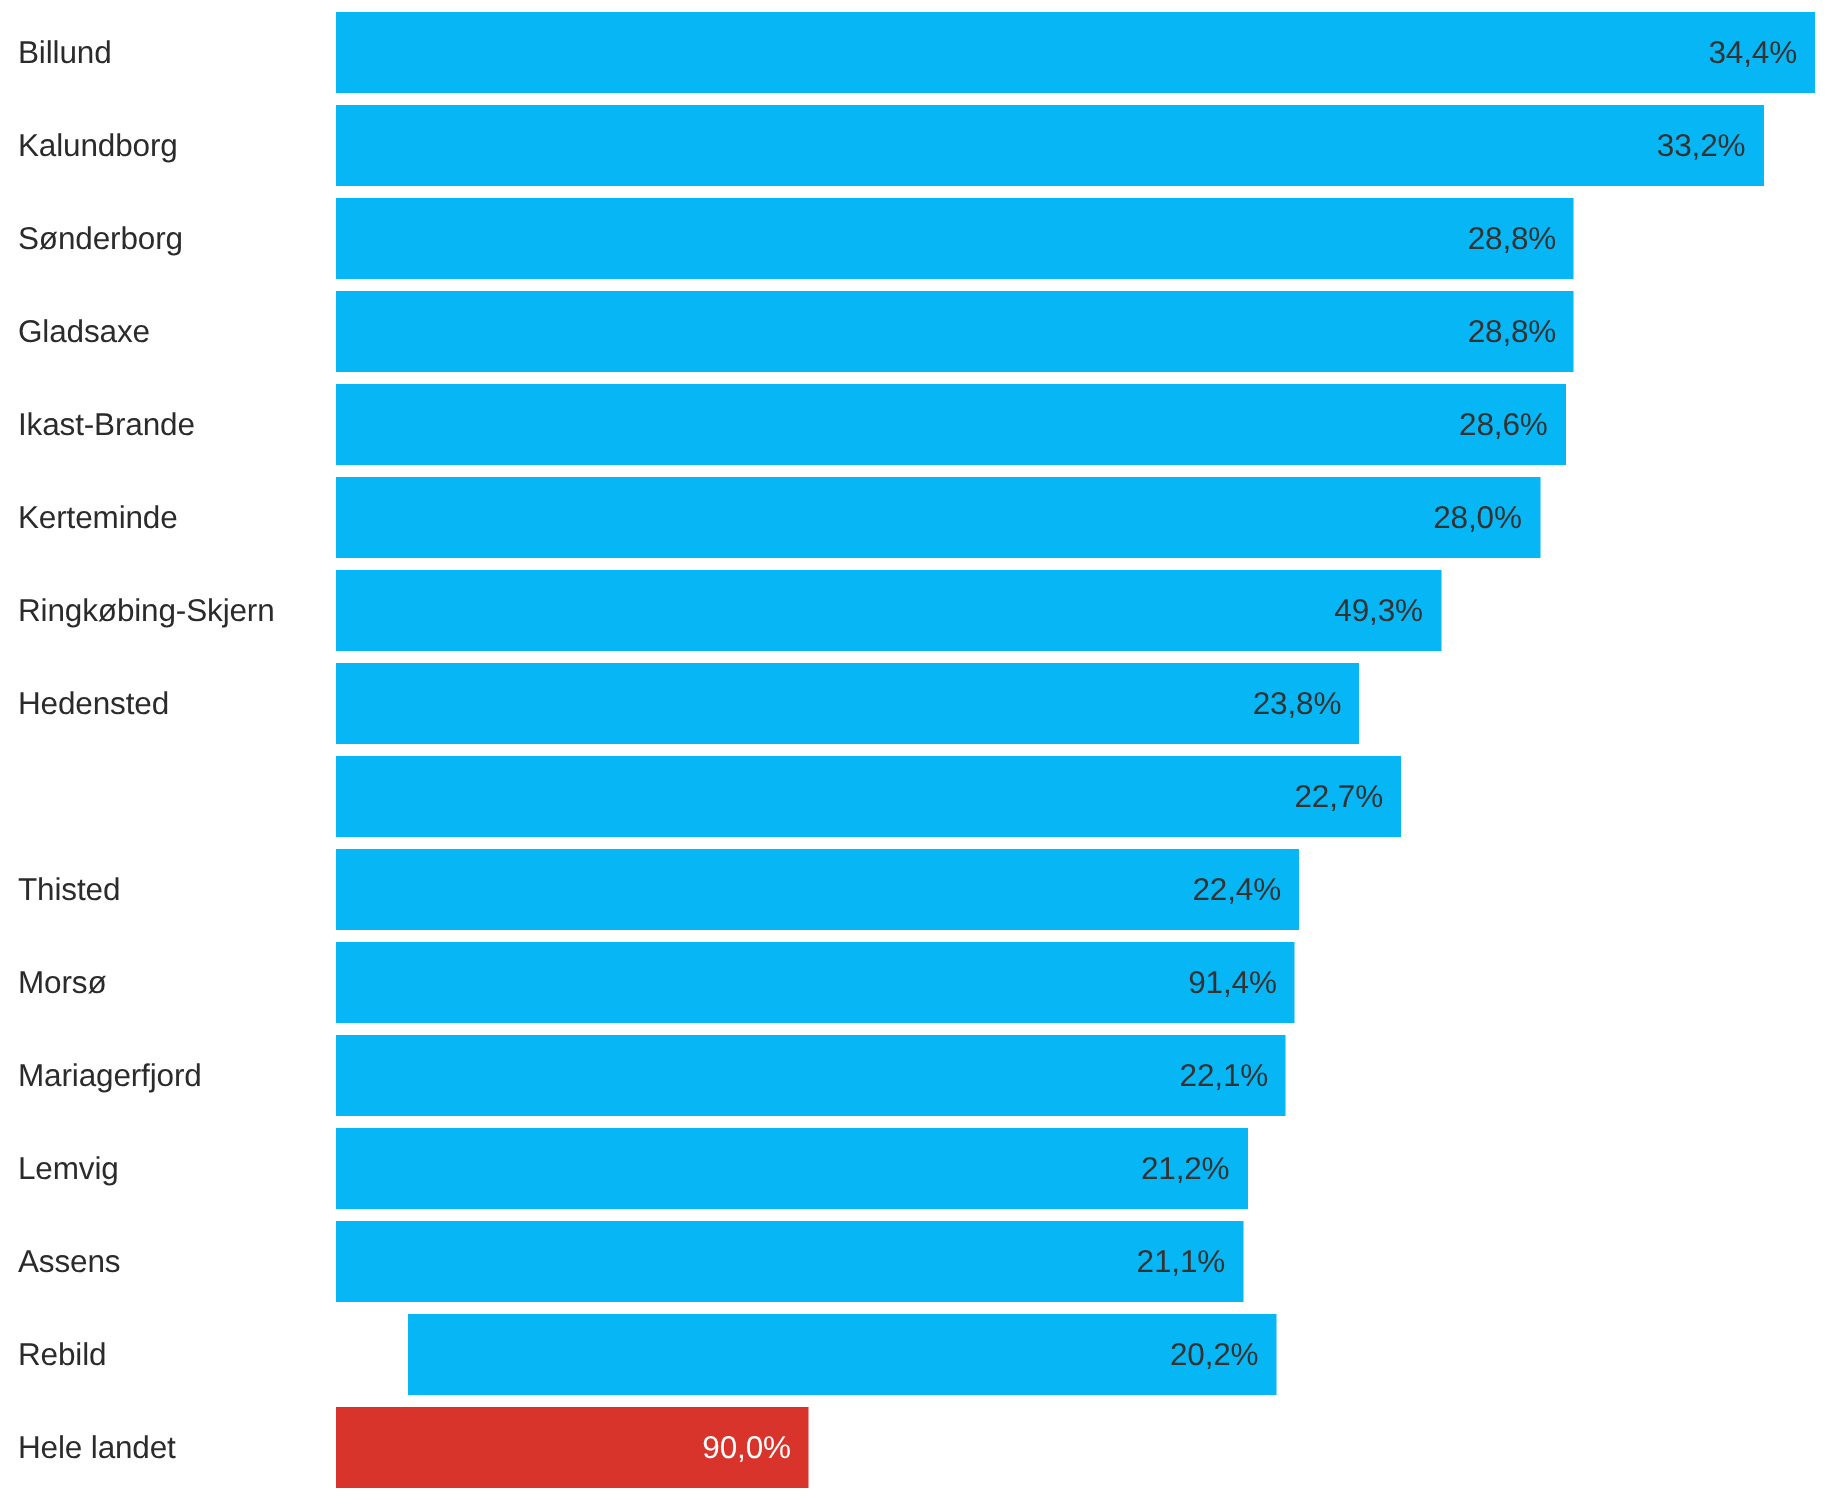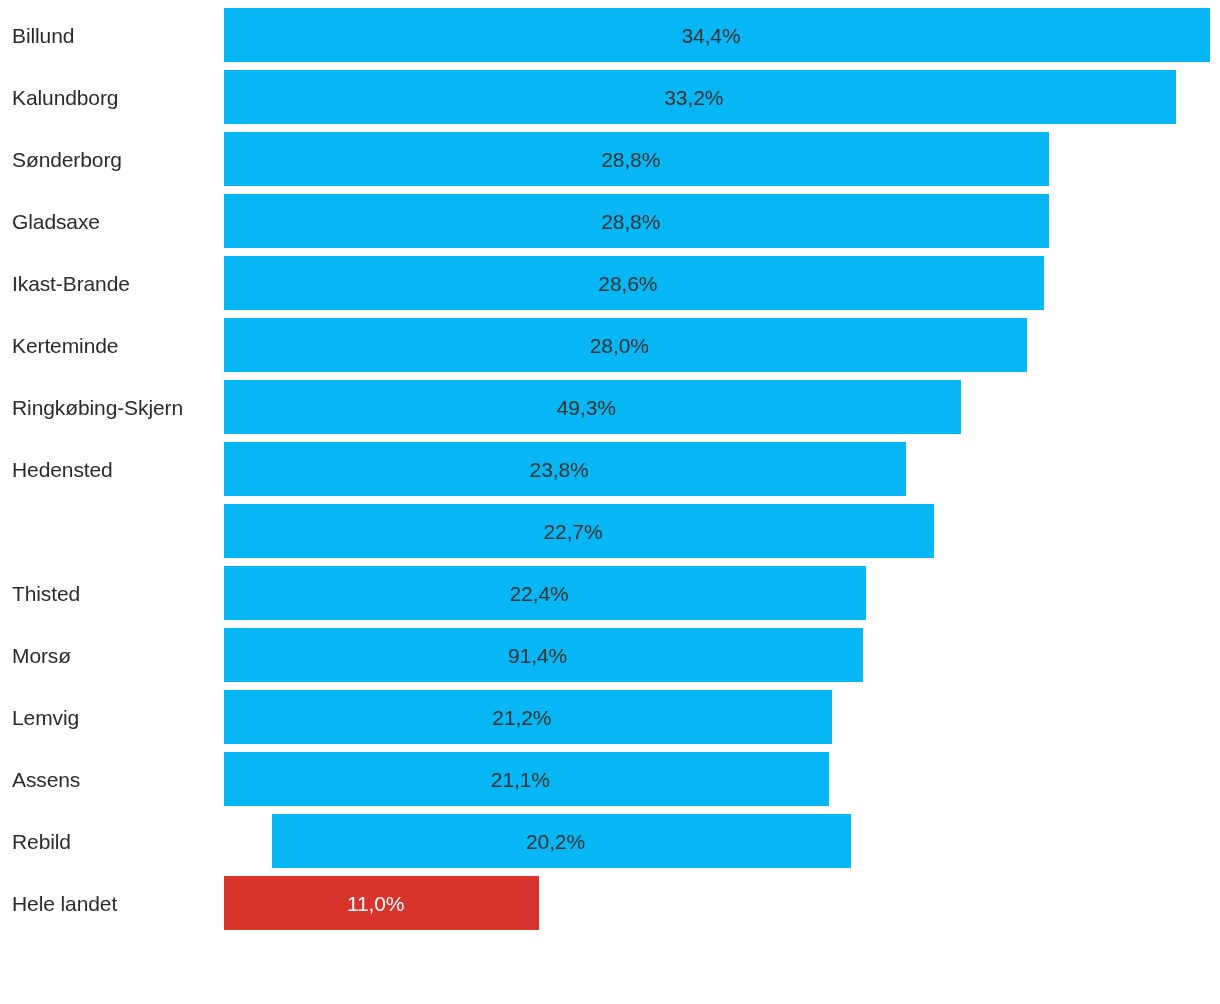--- a/index.html
+++ b/index.html
@@ -51,21 +51,21 @@
     top: 0;
     height: 54px;
     right: 0;
   }
 
   .bar {
     position: relative;
     height: 54px;
     display: flex;
     align-items: center;
-    justify-content: center;
+    justify-content: flex-end;
     box-sizing: border-box;
     padding-right: 12px;
   }
 
   .bar-value {
     font-size: 21px;
     line-height: 1;
     color: #333333;
     white-space: nowrap;
     letter-spacing: -0.1px;
@@ -160,20 +160,28 @@
     </div>
     <div class="row">
       <div class="cat-label">Morsø</div>
       <div class="bar-area">
         <div class="bar" style="width: 639.18px; background: rgb(6, 182, 245);">
           <span class="bar-value">91,4%</span>
         </div>
       </div>
     </div>
     <div class="row">
+      <div class="cat-label">Mariagerfjord</div>
+      <div class="bar-area">
+        <div class="bar" style="width: 633.448px; background: rgb(6, 182, 245);">
+          <span class="bar-value">22,1%</span>
+        </div>
+      </div>
+    </div>
+    <div class="row">
       <div class="cat-label">Lemvig</div>
       <div class="bar-area">
         <div class="bar" style="width: 607.651px; background: rgb(6, 182, 245);">
           <span class="bar-value">21,2%</span>
         </div>
       </div>
     </div>
     <div class="row">
       <div class="cat-label">Assens</div>
       <div class="bar-area">
@@ -187,17 +195,17 @@
       <div class="bar-area">
         <div class="bar" style="width: 578.988px; background: rgb(6, 182, 245); margin-left: 48px;">
           <span class="bar-value">20,2%</span>
         </div>
       </div>
     </div>
     <div class="row">
       <div class="cat-label">Hele landet</div>
       <div class="bar-area">
         <div class="bar highlight" style="width: 315.291px; background: rgb(217, 52, 43);">
-          <span class="bar-value">11,0%</span>
+          <span class="bar-value">90,0%</span>
         </div>
       </div>
     </div>
   </div>
 
 </body></html>

